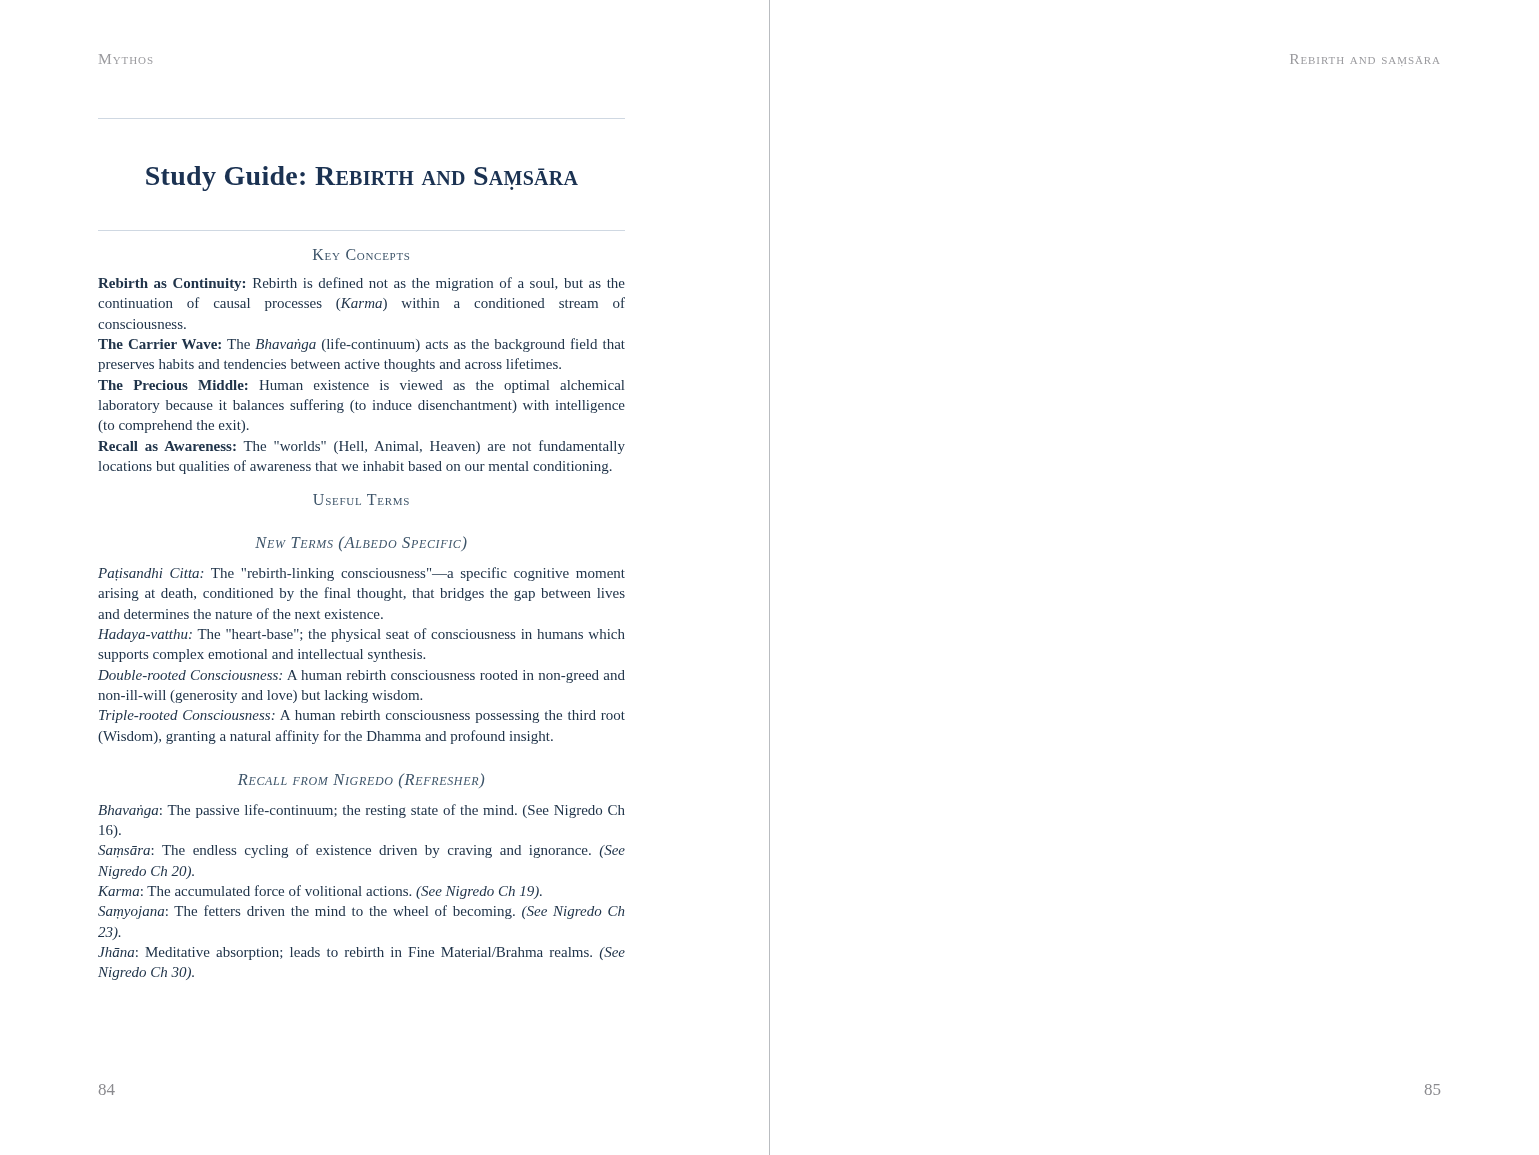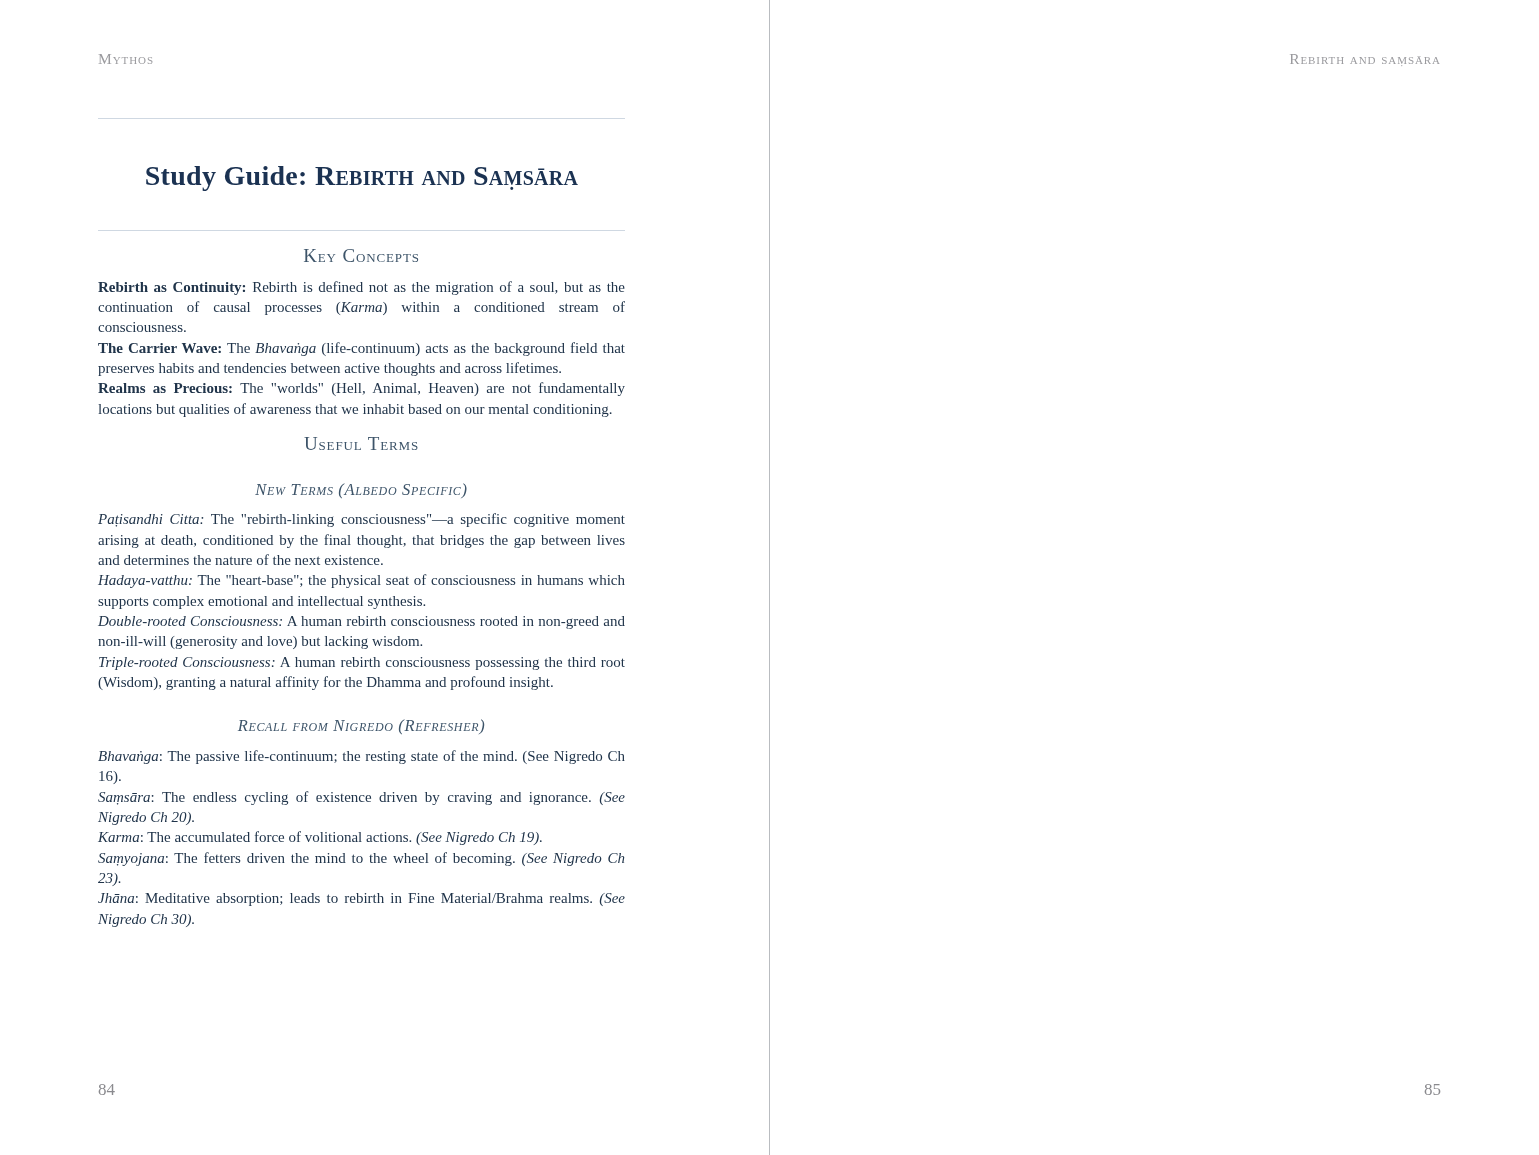--- a/index.html
+++ b/index.html
@@ -88,21 +88,21 @@
     letter-spacing: 0.01em;
     padding: 22px 0 20px 0;
     font-variant: small-caps;
     line-height: 1.12;
   }
   .chapter-title .allcaps { font-variant: normal; text-align: right; }
 
   
   .section-head {
     text-align: center;
-    font-size: 19px;
+    font-size: 16px;
     color: #3d5469;
     font-variant: small-caps;
     letter-spacing: 0.045em;
     margin: 14px 0 9px 0;
     line-height: 1.2;
   }
   .subsection-head {
     text-align: center;
     font-size: 16.5px;
     color: #3d5469;
@@ -145,22 +145,23 @@
         <span class="allcaps">Study Guide: </span><span>Rebirth and Saṃsāra</span>
       </h1>
       <div class="title-rule"></div>
 
       <div class="section-head">Key Concepts</div>
 
       <p class="body"><b>Rebirth as Continuity:</b><span> Rebirth is defined not as the migration of a soul, but as the continuation of causal processes (</span><i>Karma</i><span>) within a conditioned stream of consciousness.</span></p>
 
       <p class="body"><b>The Carrier Wave:</b><span> The </span><i>Bhavaṅga</i><span> (life-continuum) acts as the background field that preserves habits and tendencies between active thoughts and across lifetimes.</span></p>
 
+      <p class="body"><b>The Precious Middle:</b><span> Human existence is viewed as the optimal alchemical laboratory because it balances suffering (to induce disenchantment) with intelligence (to comprehend the exit).</span></p>
 
-      <p class="body"><b>Realms as Precious:</b><span> The "worlds" (Hell, Animal, Heaven) are not fundamentally locations but qualities of awareness that we inhabit based on our mental conditioning.</span></p>
+      <p class="body"><b>Recall as Awareness:</b><span> The "worlds" (Hell, Animal, Heaven) are not fundamentally locations but qualities of awareness that we inhabit based on our mental conditioning.</span></p>
 
       <div class="section-head">Useful Terms</div>
 
       <div class="subsection-head">New Terms (Albedo Specific)</div>
 
       <p class="body"><span class="bi">Paṭisandhi Citta:</span><span> The "rebirth-linking consciousness"—a specific cognitive moment arising at death, conditioned by the final thought, that bridges the gap between lives and determines the nature of the next existence.</span></p>
 
       <p class="body"><span class="bi">Hadaya-vatthu:</span><span> The "heart-base"; the physical seat of consciousness in humans which supports complex emotional and intellectual synthesis.</span></p>
 
       <p class="body"><span class="bi">Double-rooted Consciousness:</span><span> A human rebirth consciousness rooted in non-greed and non-ill-will (generosity and love) but lacking wisdom.</span></p>

